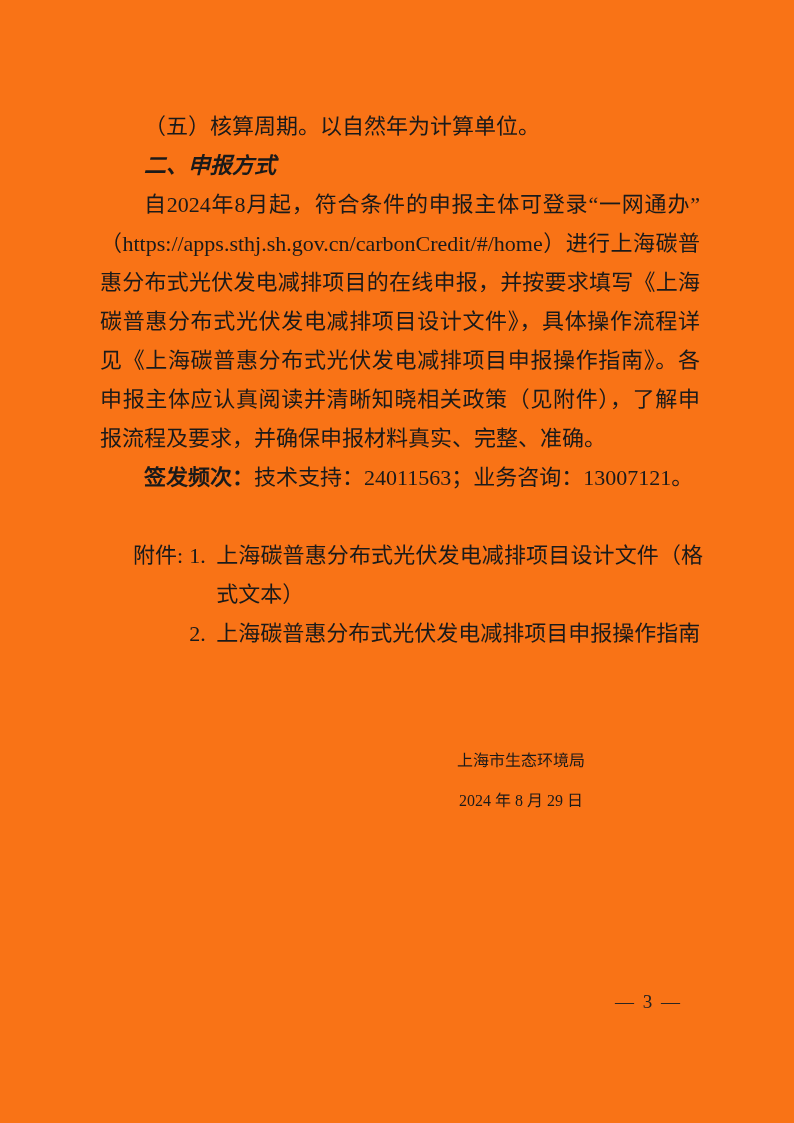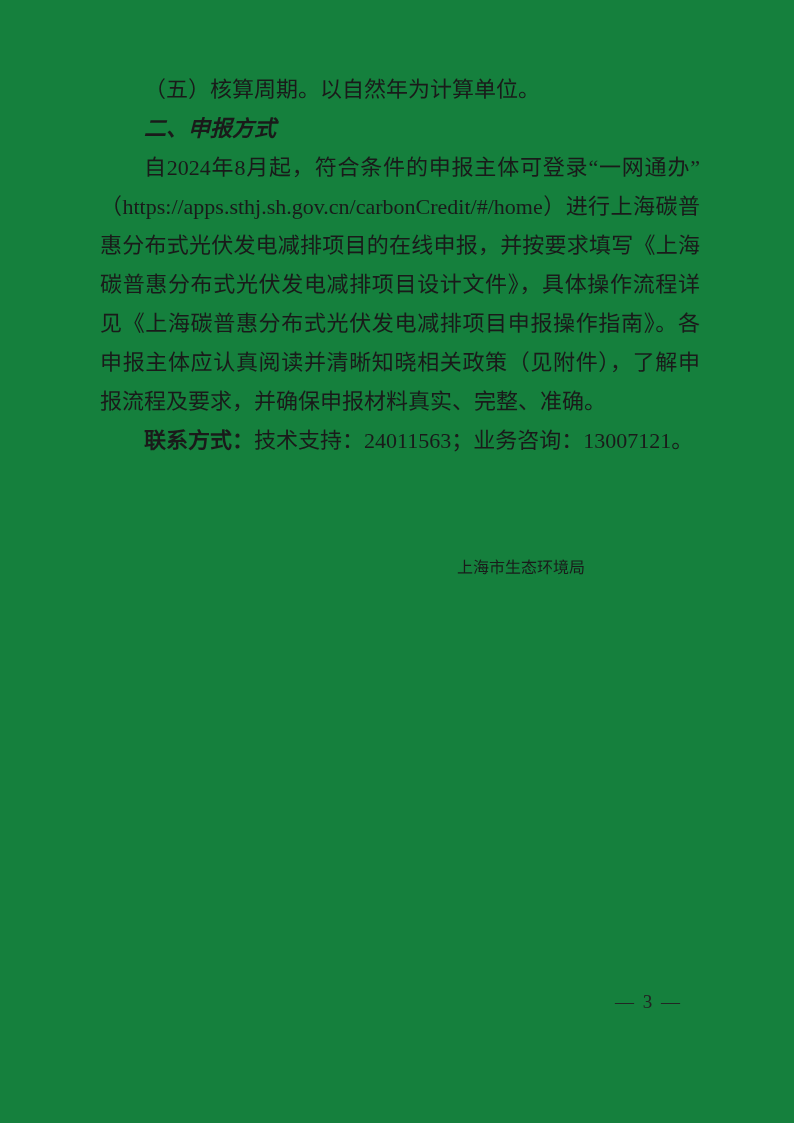--- a/index.html
+++ b/index.html
@@ -5,25 +5,25 @@
 <style>
   html, body {
     margin: 0;
     padding: 0;
     background: #ffffff;
   }
   .page {
     position: relative;
     width: 794px;
     height: 1123px;
-    background: #15803d;
+    background: #f97316;
     color: #1a1a1a;
     font-family: "Liberation Serif", "DejaVu Serif", serif;
     box-sizing: border-box;
-    padding: 70px 94px 0 100px;
+    padding: 107px 94px 0 100px;
     overflow: hidden;
   }
   .body-par {
     margin: 0;
     font-size: 22px;
     line-height: 39px;
     text-align: justify;
     text-justify: inter-ideograph;
   }
   .indent { text-indent: 44px; }
@@ -88,22 +88,36 @@
 
 <div class="page">
 
   <p class="body-par indent">（五）核算周期。以自然年为计算单位。</p>
 
 
   <p class="heading-par">二、申报方式</p>
 
   <p class="body-par indent"><span>自2024年8月起，符合条件的申报主体可登录“一网通办”（</span><span class="url-text">https://apps.sthj.sh.gov.cn/carbonCredit/#/home</span><span>）进行上海碳普惠分布式光伏发电减排项目的在线申报，并按要求填写《上海碳普惠分布式光伏发电减排项目设计文件》，具体操作流程详见《上海碳普惠分布式光伏发电减排项目申报操作指南》。各申报主体应认真阅读并清晰知晓相关政策（见附件），了解申报流程及要求，并确保申报材料真实、完整、准确。</span></p>
 
-  <p class="body-par indent"><span class="contact-label">联系方式：</span><span>技术支持：24011563；业务咨询：13007121。</span></p>
+  <p class="body-par indent"><span class="contact-label">签发频次：</span><span>技术支持：24011563；业务咨询：13007121。</span></p>
 
+  <div class="attachments">
+    <span class="att-label">附件:</span>
+    <div class="att-items">
+      <div class="att-item">
+        <span class="att-num">1.</span>
+        <span class="att-text">上海碳普惠分布式光伏发电减排项目设计文件（格式文本）</span>
+      </div>
+      <div class="att-item">
+        <span class="att-num">2.</span>
+        <span class="att-text">上海碳普惠分布式光伏发电减排项目申报操作指南</span>
+      </div>
+    </div>
+  </div>
 
   <div class="signature">
     <div>上海市生态环境局</div>
+    <div>2024 年 8 月 29 日</div>
   </div>
 
   <div class="page-number">— 3 —</div>
 
 </div>
 
 </body></html>

